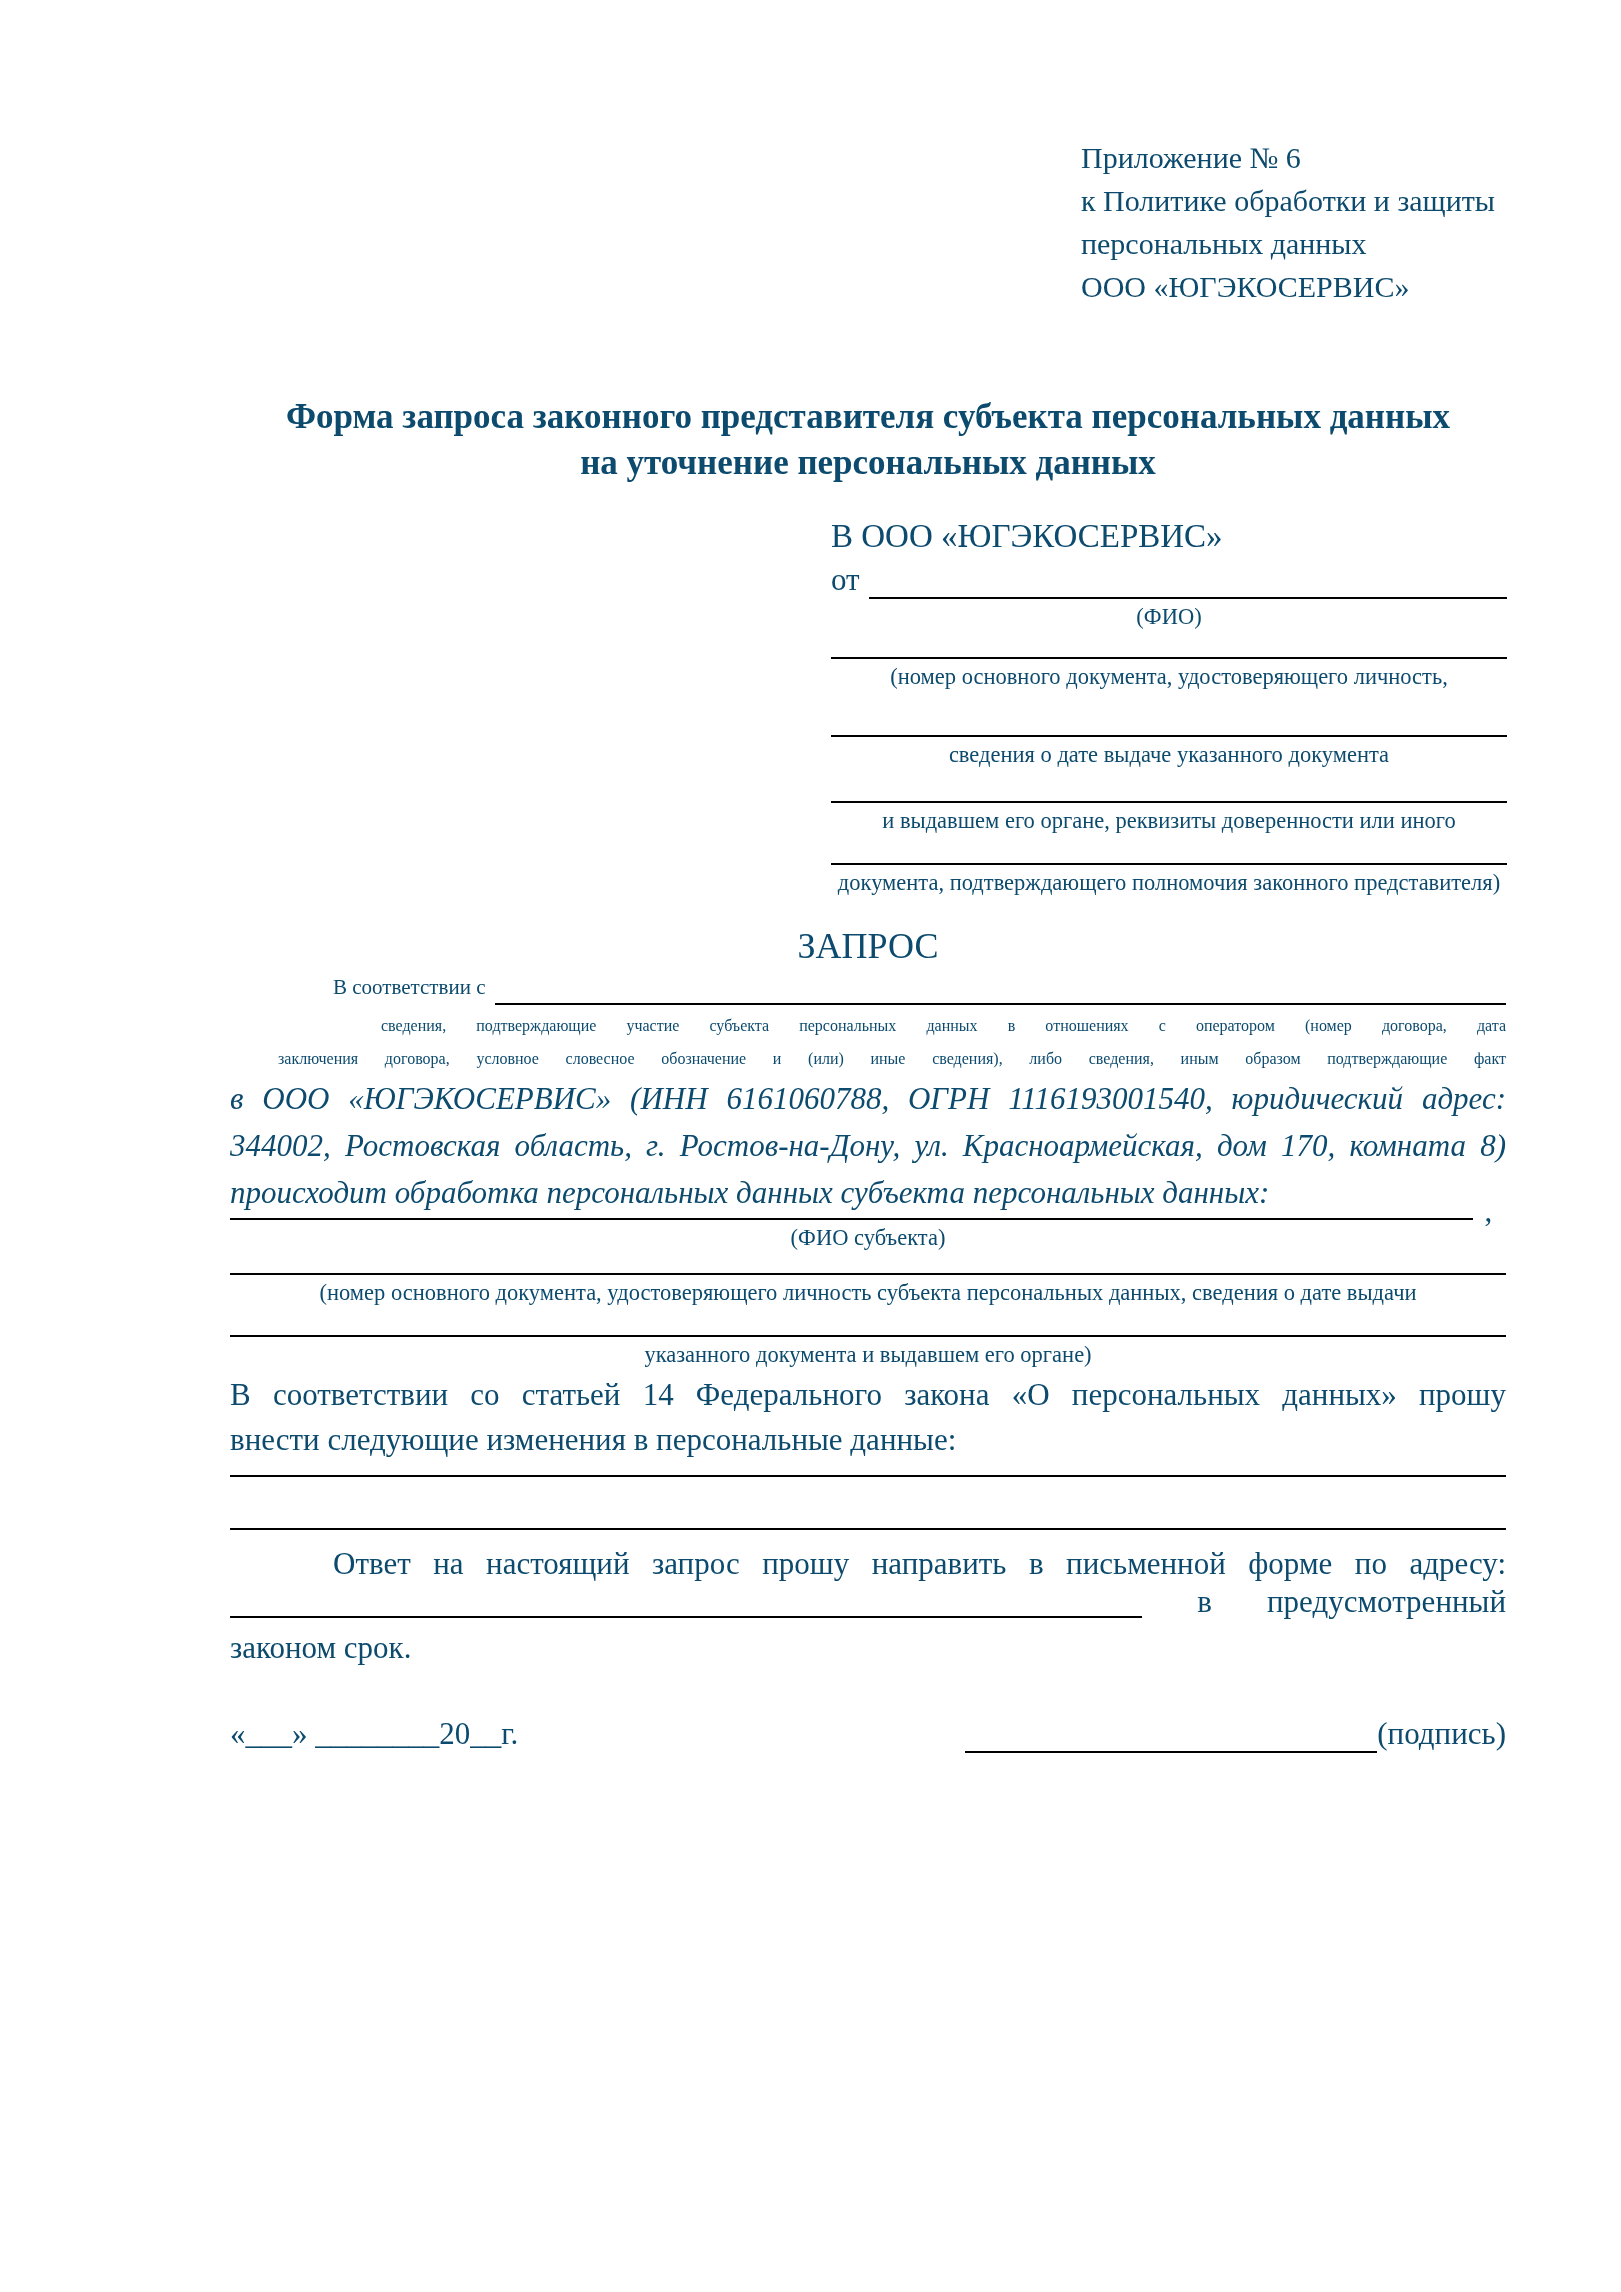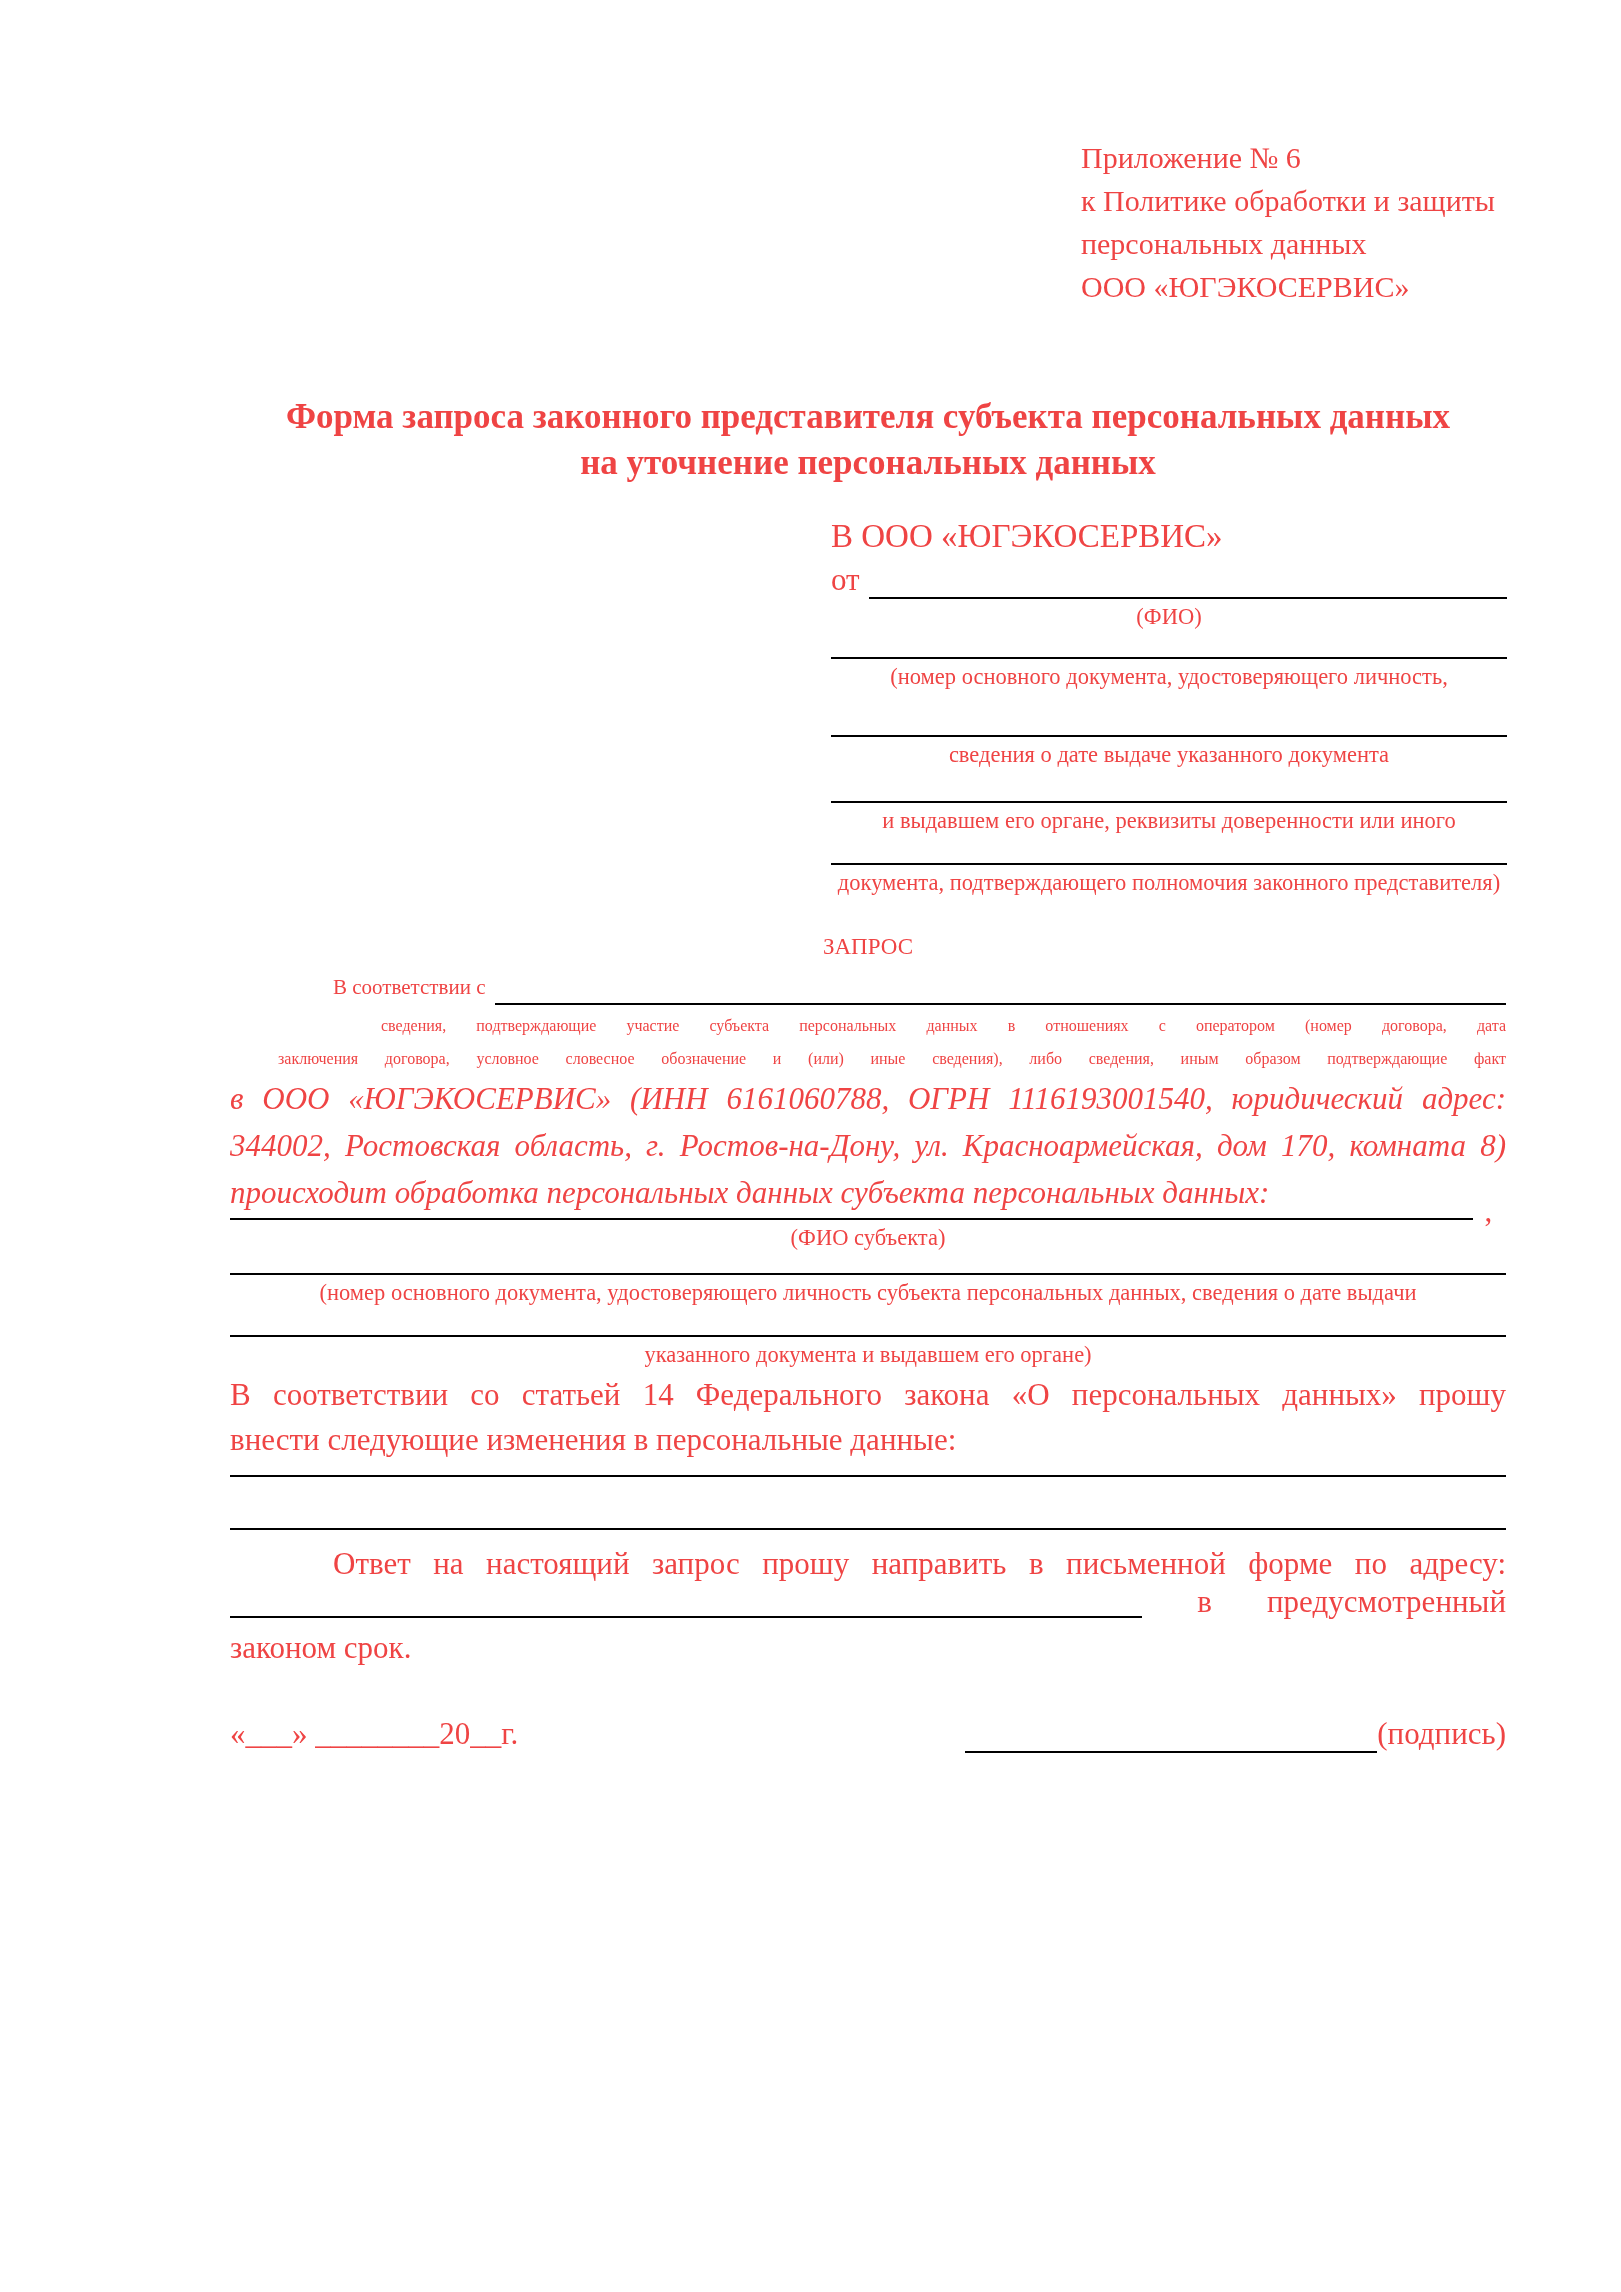--- a/index.html
+++ b/index.html
@@ -1,33 +1,33 @@
 <!DOCTYPE html>
 <html><head>
 <meta charset="utf-8">
 <style>
   html,body{margin:0;padding:0;background:#ffffff;}
   .page{
     position:relative;
     width:1621px;height:2293px;
-    background:#ffffff;color:#ef4444;
+    background:#ffffff;color:#0c4a6e;
     font-family:"Liberation Serif","DejaVu Serif",serif;
     box-sizing:border-box;
     padding:136px 115px 0 230px;
     overflow:hidden;
   }
   .annex{margin-left:851px;font-size:30px;line-height:43px;}
   .title{margin-top:86px;text-align:center;font-weight:bold;font-size:35px;line-height:46px;}
   .addressee{margin-left:601px;margin-top:31px;width:676px;}
   .addr-to{font-size:33px;line-height:39px;margin-bottom:3.9px;}
   .from-row{display:flex;align-items:flex-end;gap:9.8px;font-size:31px;line-height:39px;}
   .bl{border-bottom:2.9px solid #000;box-sizing:border-box;}
   .flex1{flex:1;height:33px;}
   .cap{font-size:22.5px;line-height:31px;text-align:center;white-space:nowrap;margin-top:2px;}
-  .h-zapros{font-size:23px;line-height:39px;text-align:center;margin-top:29px;}
+  .h-zapros{font-size:36px;line-height:39px;text-align:center;margin-top:29px;}
   .intro-row{display:flex;align-items:flex-end;gap:9.8px;font-size:21px;line-height:35px;margin-top:3.9px;}
   .intro-label{margin-left:103px;white-space:nowrap;}
   .note{font-size:16px;line-height:33px;margin-top:3.9px;margin-left:48px;}
   .jl{text-align:justify;text-align-last:justify;}
   .ind{text-indent:103px;}
   .body-text{font-size:31px;line-height:47px;}
   .op{margin-top:0;font-style:italic;}
   .subject-row{position:relative;height:9.8px;margin-top:-5.9px;}
   .subject-bl{position:absolute;left:0;right:33px;bottom:0;height:0;border-bottom:2.9px solid #000;}
   .comma{position:absolute;right:13.7px;bottom:-5.9px;font-size:31px;line-height:1;}

